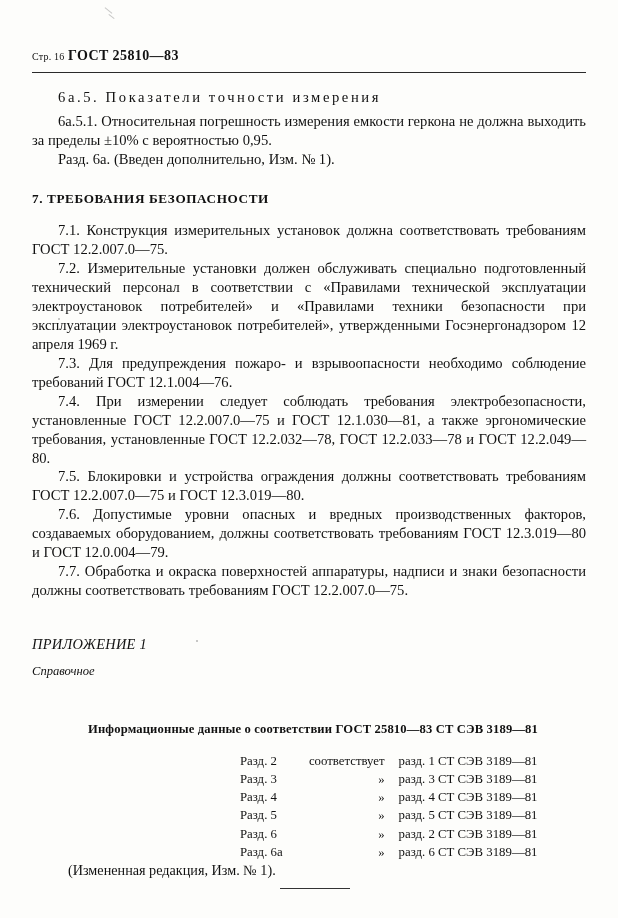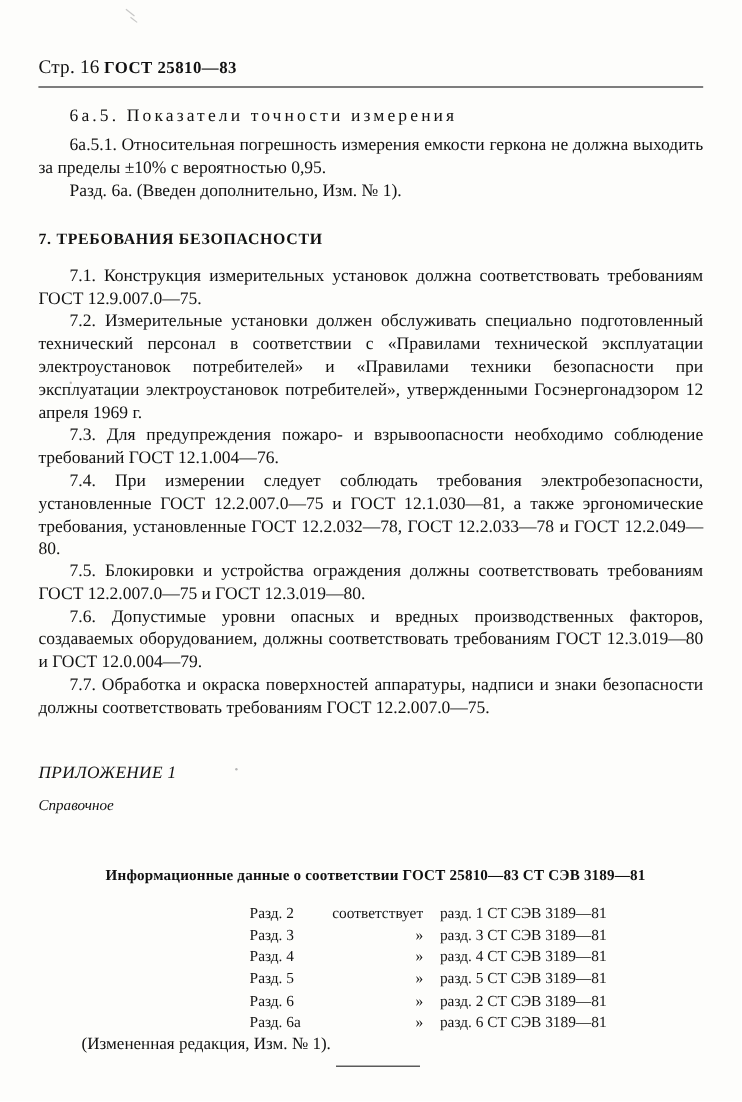--- a/index.html
+++ b/index.html
@@ -33,21 +33,21 @@
   
   .header {
     position: absolute;
     top: 48px;
     left: 0;
     font-size: 13.5px;
     letter-spacing: 0.2px;
   }
   .header .pg {
     font-family: "Liberation Serif", serif;
-    font-size: 16px;
+    font-size: 10px;
   }
   .header .std {
     font-weight: bold;
     font-size: 14px;
     letter-spacing: 0.4px;
   }
   .rule {
     position: absolute;
     top: 72px;
     left: 0;
@@ -122,20 +122,21 @@
   
   .corr {
     position: absolute;
     top: 752px;
     left: 176px;
     font-size: 12.8px;
     line-height: 1.42;
   }
   .corr table {
     border-collapse: collapse;
+    margin-left: 32px;
   }
   .corr td {
     padding: 0 0 0 0;
     white-space: nowrap;
     vertical-align: baseline;
   }
   .corr td.c1 { padding-right: 6px; }
   .corr td.c2 { padding-right: 14px; text-align: right; width: 44px;}
   .corr td.c3 { }
 
@@ -187,21 +188,21 @@
 
       <p class="ind">
         <span class="spaced">6а.5. Показатели точности измерения</span>
       </p>
       <div class="gap-s"></div>
       <p class="ind">6а.5.1. Относительная погрешность измерения емкости геркона не должна выходить за пределы ±10% с вероятностью 0,95.</p>
       <p class="ind">Разд. 6а. (Введен дополнительно, Изм. № 1).</p>
 
       <div class="sec-head">7. ТРЕБОВАНИЯ БЕЗОПАСНОСТИ</div>
 
-      <p class="ind">7.1. Конструкция измерительных установок должна соответствовать требованиям ГОСТ 12.9.007.0—75.</p>
+      <p class="ind">7.1. Конструкция измерительных установок должна соответствовать требованиям ГОСТ 12.2.007.0—75.</p>
       <p class="ind">7.2. Измерительные установки должен обслуживать специально подготовленный технический персонал в соответствии с «Правилами технической эксплуатации электроустановок потребителей» и «Правилами техники безопасности при эксплуатации электроустановок потребителей», утвержденными Госэнергонадзором 12 апреля 1969 г.</p>
       <p class="ind">7.3. Для предупреждения пожаро- и взрывоопасности необходимо соблюдение требований ГОСТ 12.1.004—76.</p>
       <p class="ind">7.4. При измерении следует соблюдать требования электробезопасности, установленные ГОСТ 12.2.007.0—75 и ГОСТ 12.1.030—81, а также эргономические требования, установленные ГОСТ 12.2.032—78, ГОСТ 12.2.033—78 и ГОСТ 12.2.049—80.</p>
       <p class="ind">7.5. Блокировки и устройства ограждения должны соответствовать требованиям ГОСТ 12.2.007.0—75 и ГОСТ 12.3.019—80.</p>
       <p class="ind">7.6. Допустимые уровни опасных и вредных производственных факторов, создаваемых оборудованием, должны соответствовать требованиям ГОСТ 12.3.019—80 и ГОСТ 12.0.004—79.</p>
       <p class="ind">7.7. Обработка и окраска поверхностей аппаратуры, надписи и знаки безопасности должны соответствовать требованиям ГОСТ 12.2.007.0—75.</p>
     </div>
 
     <div class="appendix">
       <div class="title">ПРИЛОЖЕНИЕ 1</div>

